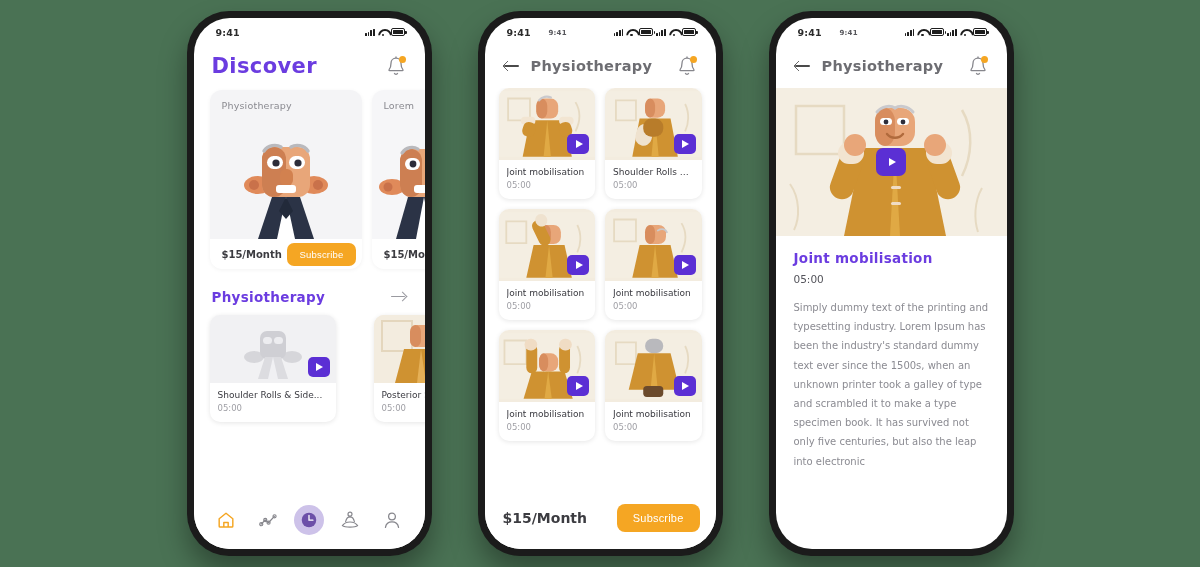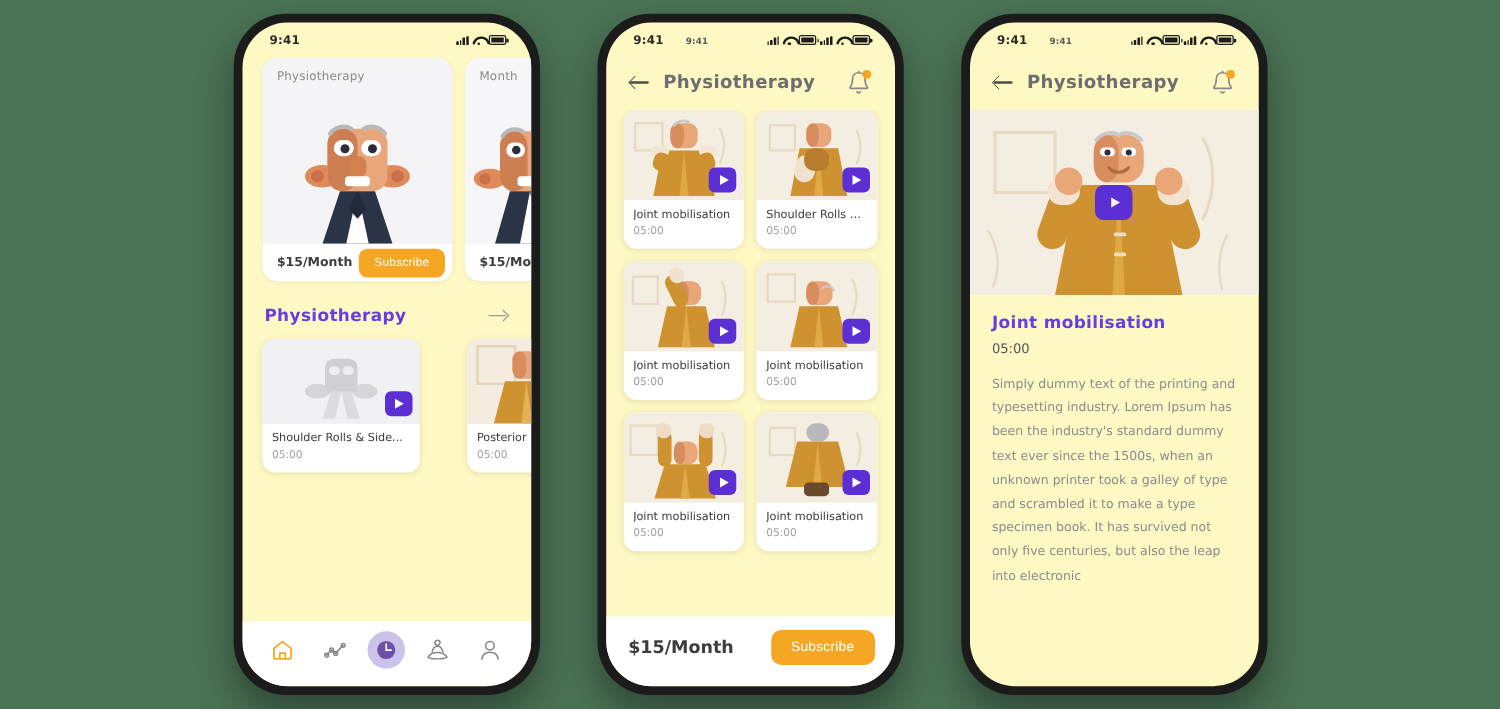--- a/index.html
+++ b/index.html
@@ -26,21 +26,21 @@
     width: 245px; height: 545px;
     background: #1b1b1b;
     border-radius: 42px;
     padding: 7px;
     box-shadow: 0 16px 28px rgba(0,0,0,.35);
     flex: 0 0 auto;
   }
   .screen {
     position: relative;
     width: 100%; height: 100%;
-    background: #fef9c3;
+    background: #ffffff;
     border-radius: 36px;
     overflow: hidden;
     display: flex;
     flex-direction: column;
   }
 
   
   .statusbar {
     height: 26px;
     flex: 0 0 auto;
@@ -263,20 +263,32 @@
                 <i></i>
                 <i></i>
                 <i></i>
               </span>
             <span class="wifi"></span>
             <span class="batt"></span>
           </div>
         </div>
       </div>
 
+      <div class="appbar">
+        <div class="title-discover">Discover</div>
+        <div class="spacer"></div>
+        <div class="bell">
+          <svg width="22" height="24" viewBox="0 0 22 24" fill="none" aria-hidden="true">
+            <path d="M11 4.2c-3 0-5 2.2-5 5.1 0 3.6-.7 5-1.9 6.3-.4.4-.1 1.1.5 1.1h12.8c.6 0 .9-.7.5-1.1-1.2-1.3-1.9-2.7-1.9-6.3 0-2.9-2-5.1-5-5.1z" stroke="#86868c" stroke-width="1.3"></path>
+            <path d="M9.3 19c.3.8 1 1.3 1.7 1.3s1.4-.5 1.7-1.3" stroke="#86868c" stroke-width="1.3"></path>
+            <path d="M11 2.6v1.4" stroke="#86868c" stroke-width="1.3"></path>
+          </svg>
+          <span class="dot"></span>
+        </div>
+      </div>
 
       <div class="body">
 
         <div class="hero-row">
 
           <div class="hero-card">
             <div class="hero-label">Physiotherapy</div>
             <div class="hero-art">
               <svg class="ill" viewBox="0 0 152 128" aria-hidden="true">
                 <ellipse cx="48" cy="74" rx="14" ry="9" fill="#e08a5a"></ellipse>
@@ -298,21 +310,21 @@
                 <path d="M76 86l-7 14 7 8 7-8z" fill="#222a3a"></path>
               </svg>
             </div>
             <div class="hero-foot">
               <span class="price">$15/Month</span>
               <button class="subscribe-btn">Subscribe</button>
             </div>
           </div>
 
           <div class="hero-card second">
-            <div class="hero-label">Month</div>
+            <div class="hero-label">Lorem</div>
             <div class="hero-art">
               <svg class="ill" viewBox="0 0 80 128" aria-hidden="true">
                 <ellipse cx="20" cy="76" rx="13" ry="8" fill="#e08a5a"></ellipse>
                 <circle cx="16" cy="76" r="4.5" fill="#c9714a"></circle>
                 <rect x="28" y="38" width="44" height="48" rx="12" fill="#e8a679"></rect>
                 <rect x="28" y="38" width="22" height="48" rx="12" fill="#cd7f52"></rect>
                 <rect x="33" y="47" width="15" height="12" rx="6" fill="#fff"></rect>
                 <circle cx="41" cy="53" r="3.4" fill="#2d2d3a"></circle>
                 <path d="M30 42c4-6 11-7 16-4" stroke="#b9b9bd" stroke-width="3.2" fill="none" stroke-linecap="round"></path>
                 <rect x="42" y="74" width="20" height="8" rx="3" fill="#fff"></rect>

